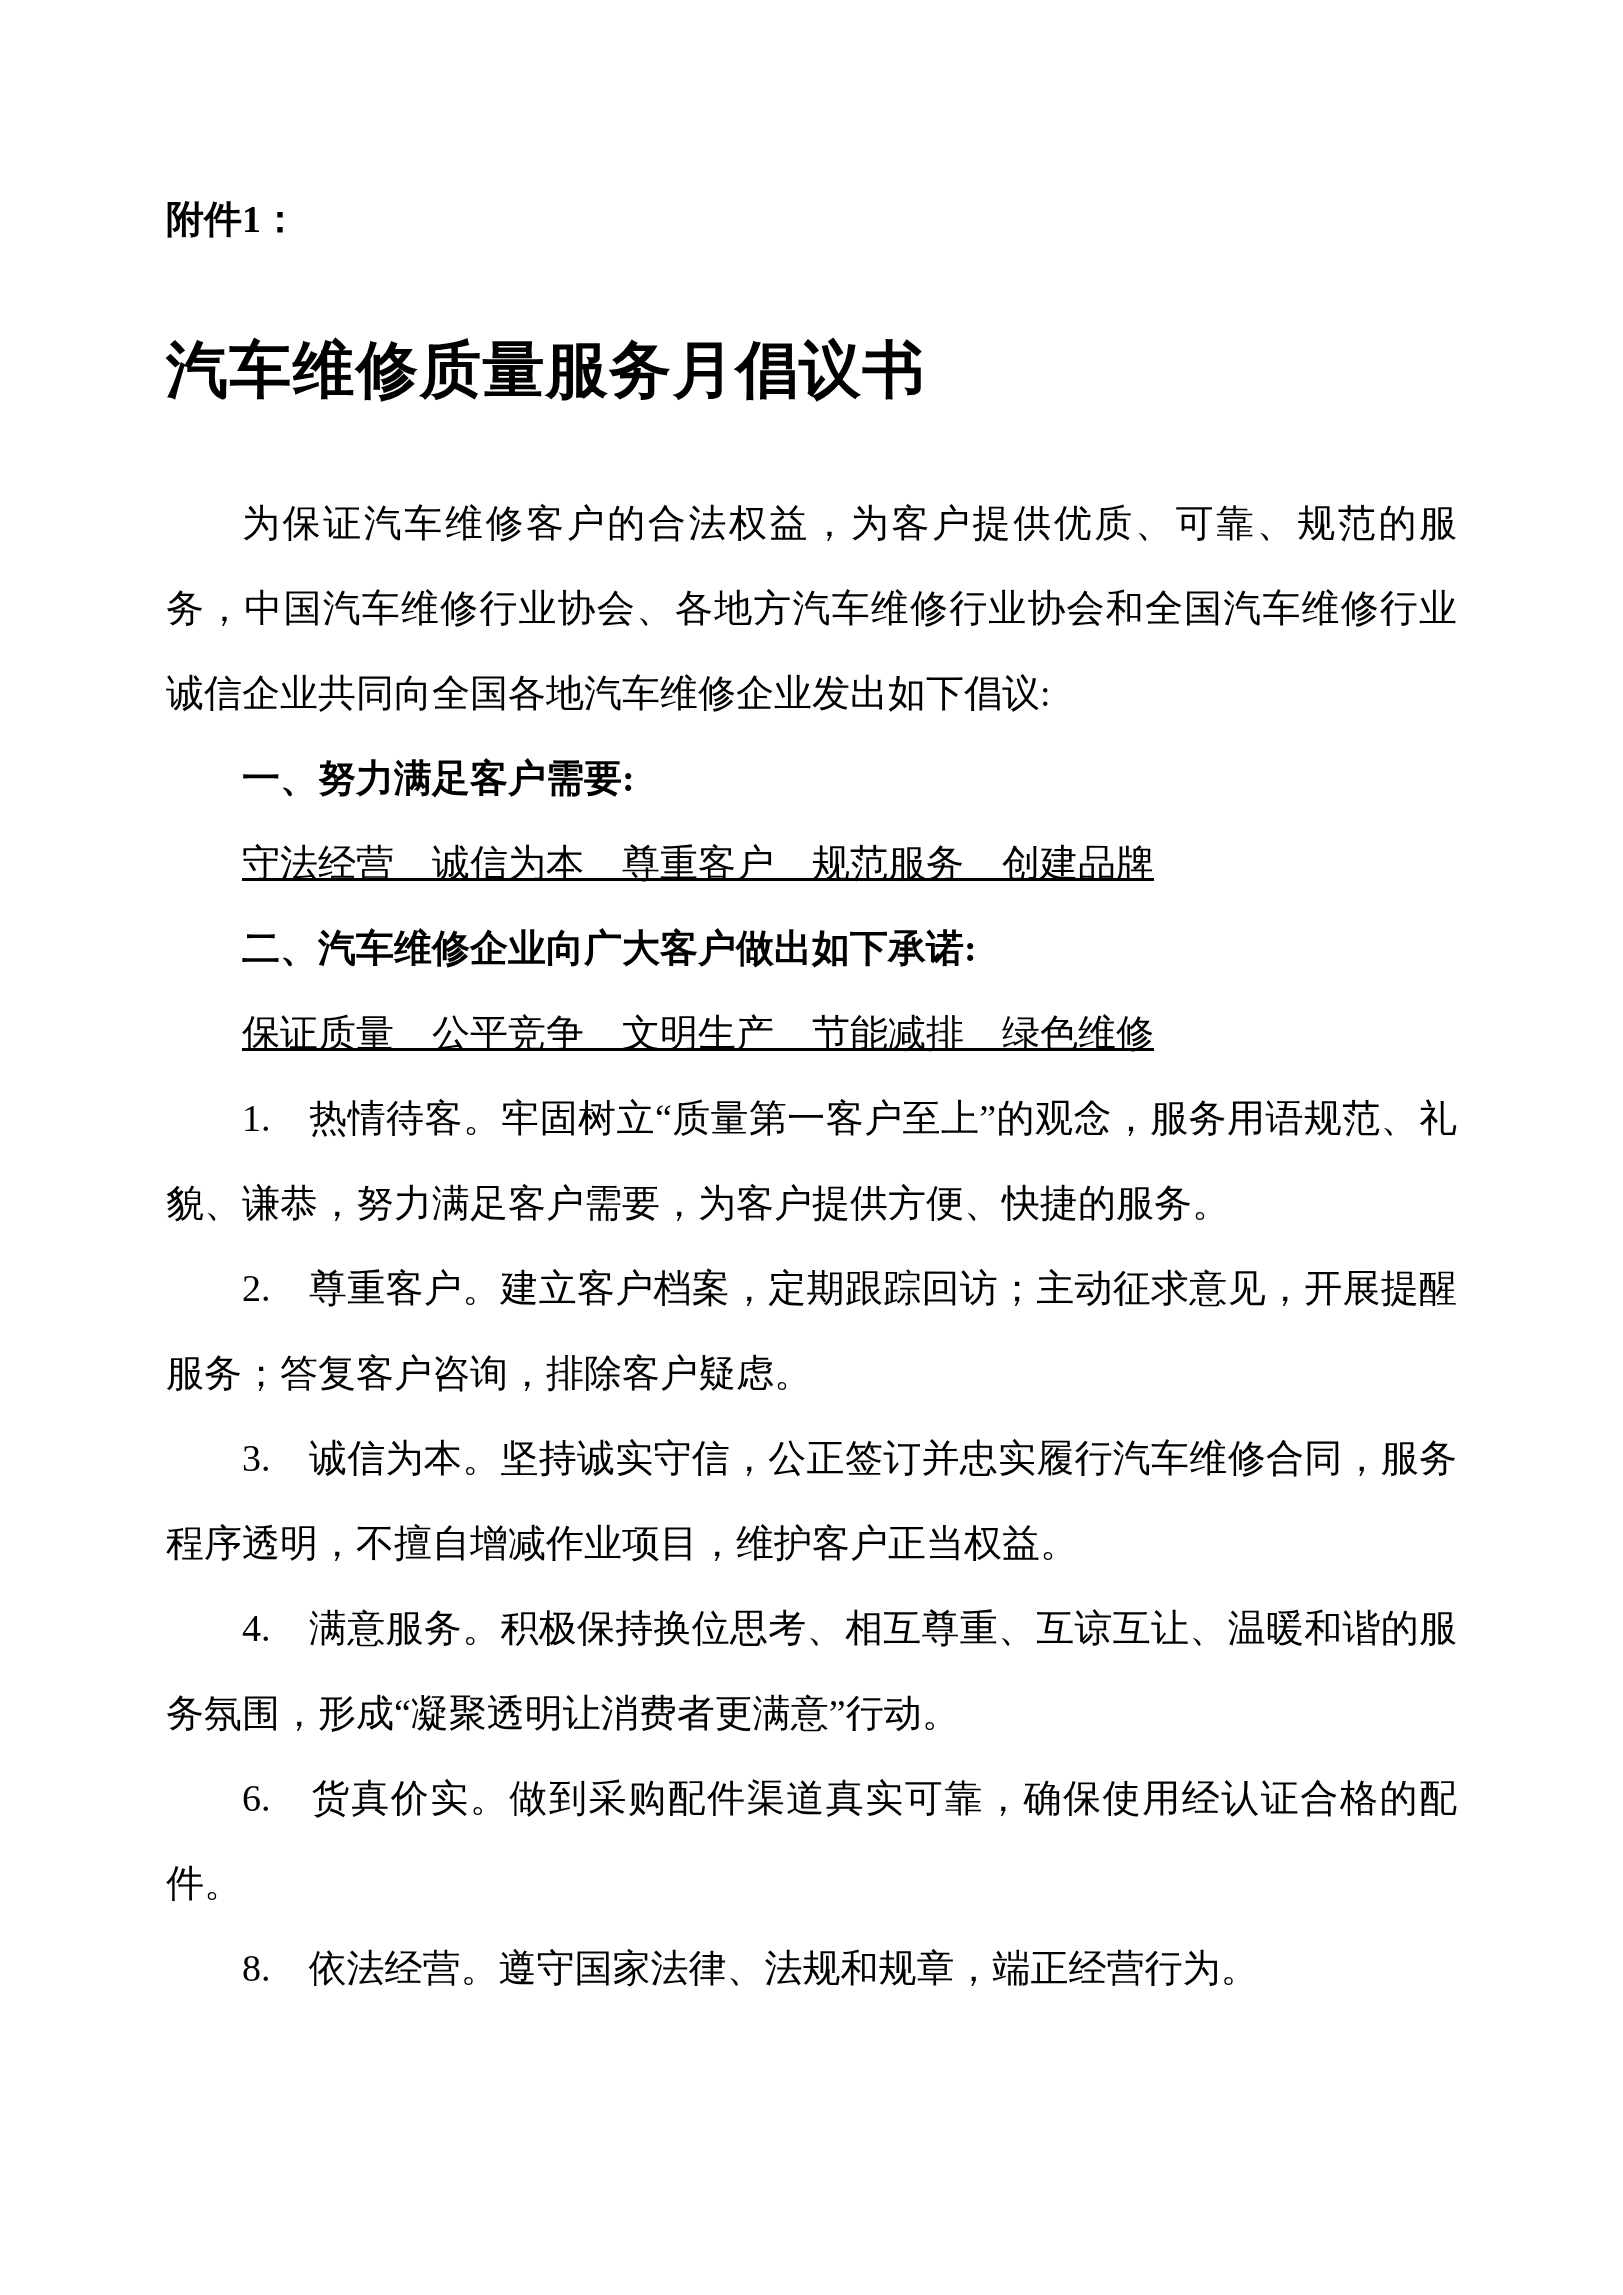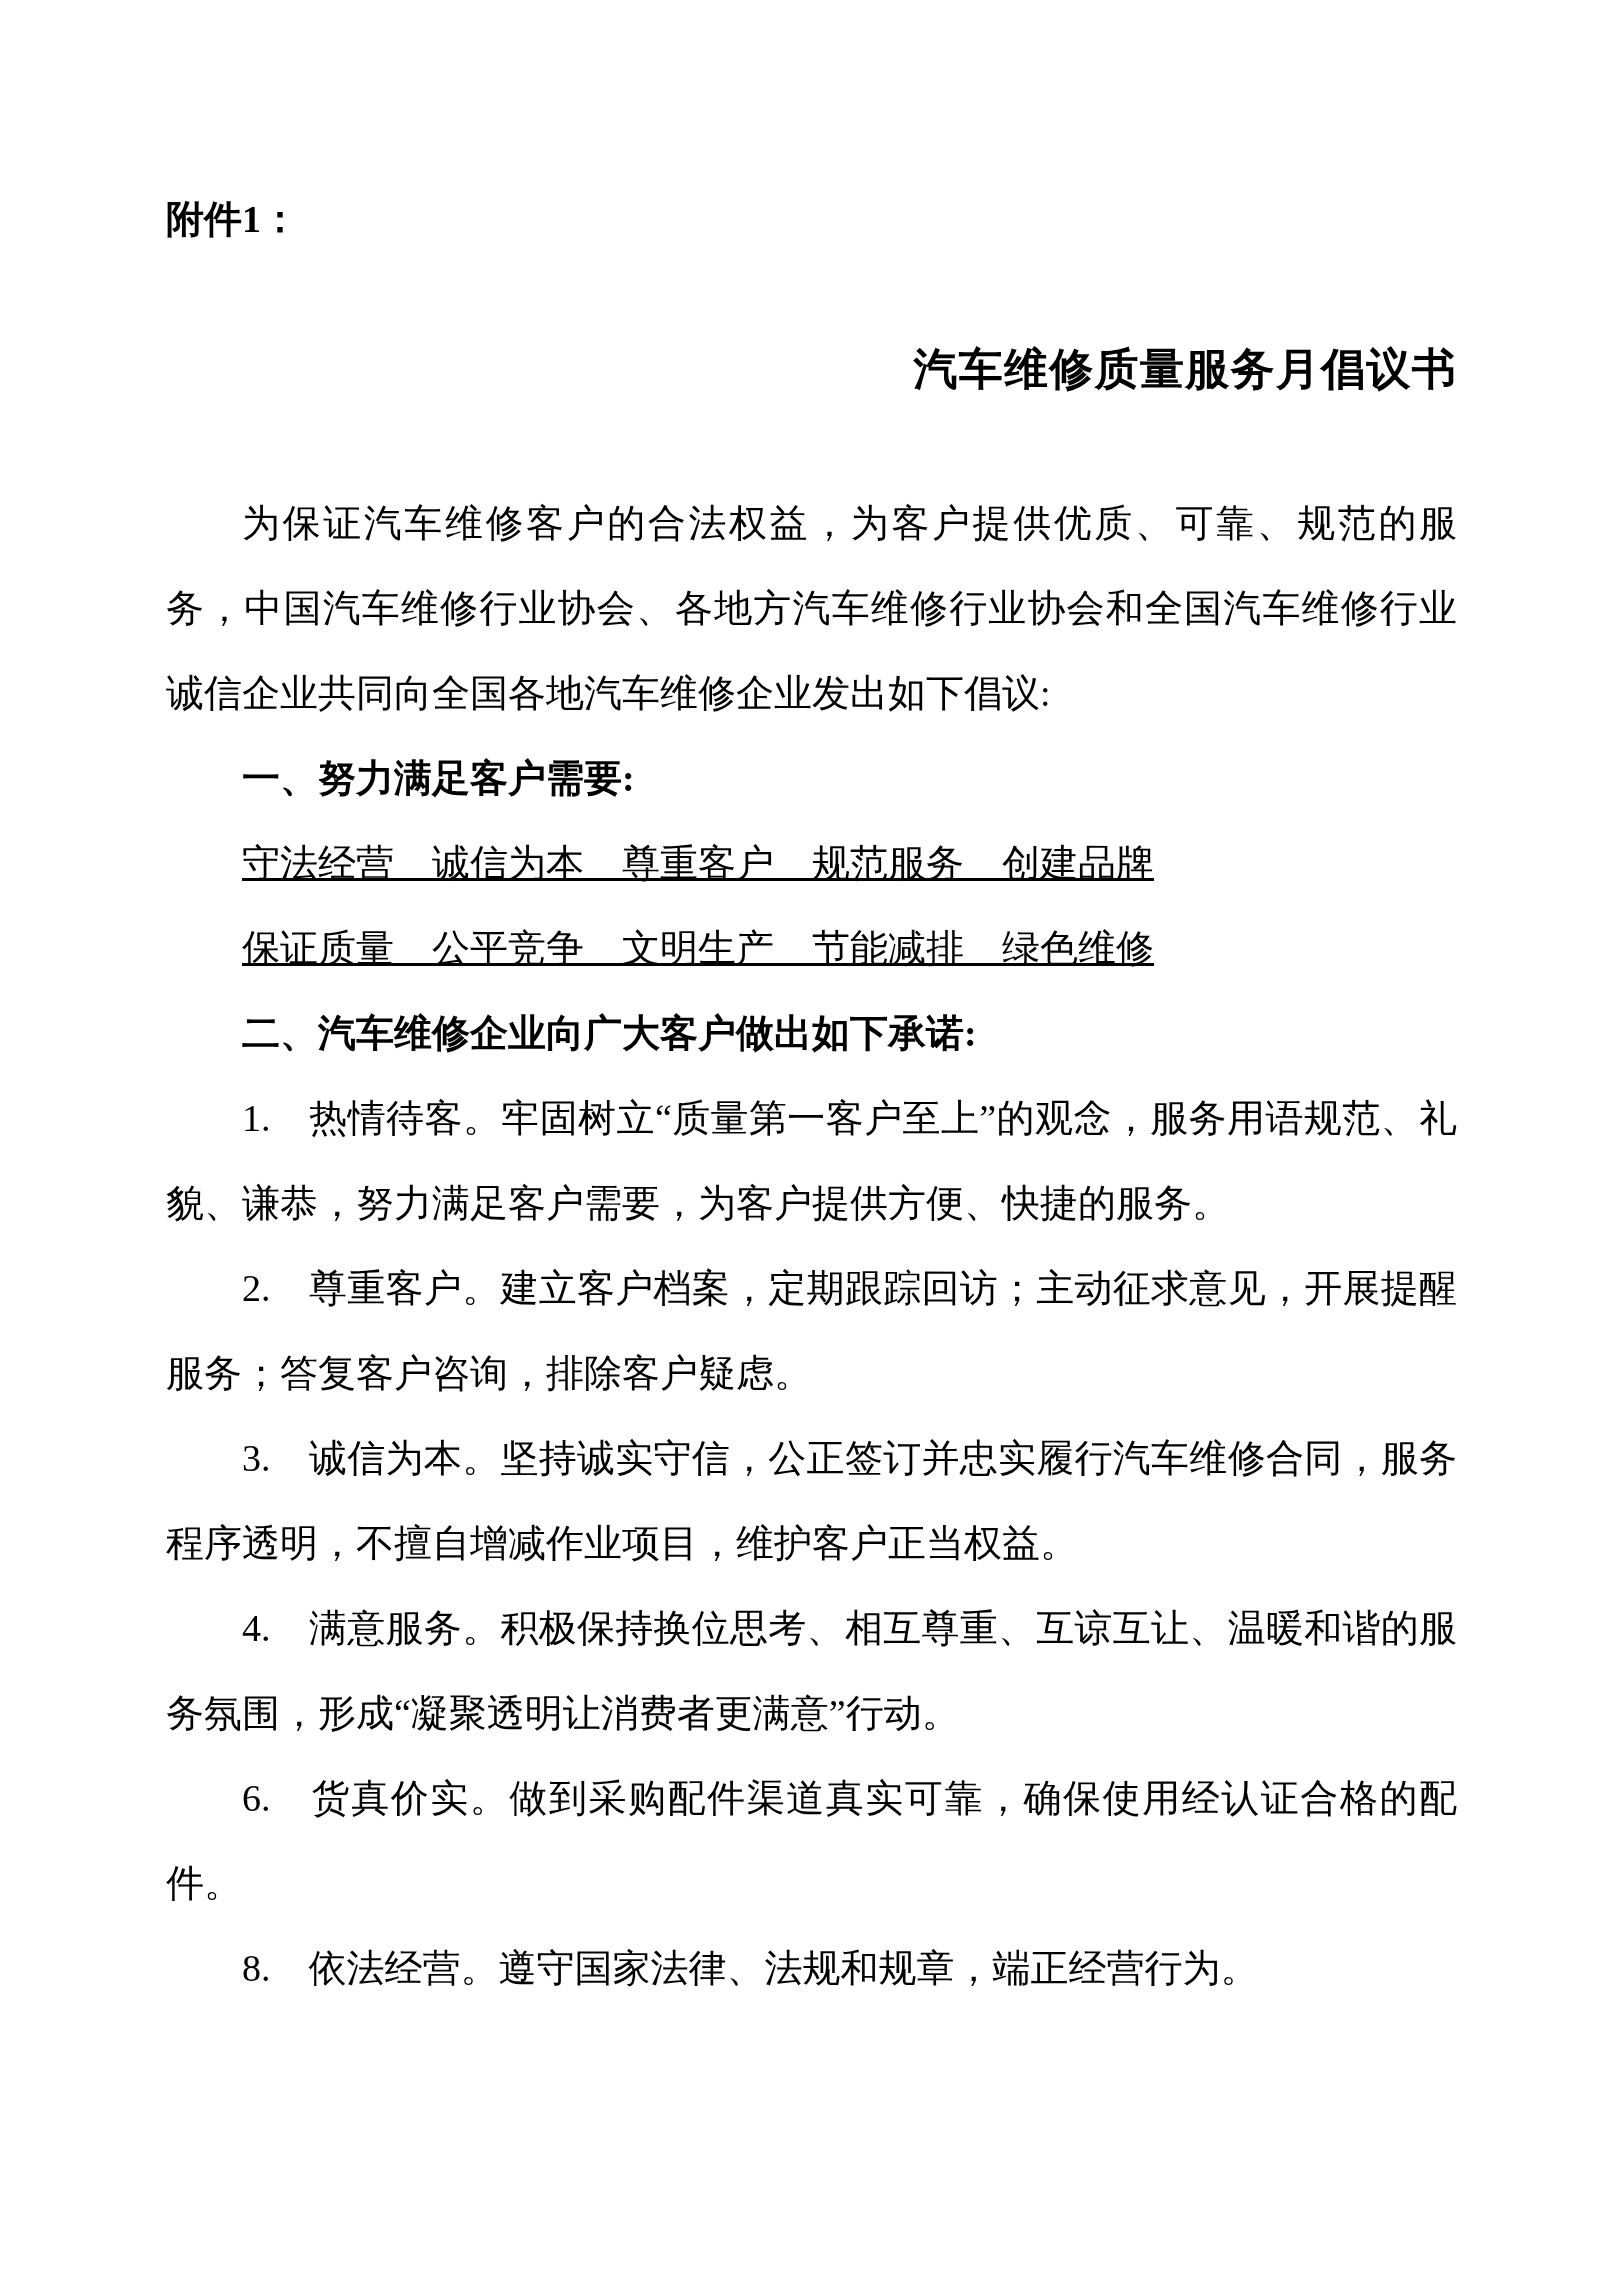--- a/index.html
+++ b/index.html
@@ -19,24 +19,24 @@
 
   .attachment {
     font-size: 38px;
     font-weight: bold;
     line-height: 85px;
     text-align: left;
   }
 
   .doc-title {
     margin-top: 62px;
-    font-size: 44px;
+    font-size: 62px;
     font-weight: bold;
     line-height: 92px;
-    text-align: right;
+    text-align: left;
     letter-spacing: 1.3px;
     font-family: Liberation Serif, serif;
   }
 
   .doc-body {
     margin-top: 65px;
     font-size: 38px;
     line-height: 85px;
   }
 
@@ -61,22 +61,22 @@
 
 <div class="page">
   <div class="attachment">附件1：</div>
 
   <h1 class="doc-title">汽车维修质量服务月倡议书</h1>
 
   <div class="doc-body" id="paragraphs">
       <p class="para body">为保证汽车维修客户的合法权益，为客户提供优质、可靠、规范的服务，中国汽车维修行业协会、各地方汽车维修行业协会和全国汽车维修行业诚信企业共同向全国各地汽车维修企业发出如下倡议:</p>
       <p class="para heading">一、努力满足客户需要:</p>
       <p class="para slogan">守法经营　诚信为本　尊重客户　规范服务　创建品牌</p>
+      <p class="para heading">二、汽车维修企业向广大客户做出如下承诺:</p>
       <p class="para slogan">保证质量　公平竞争　文明生产　节能减排　绿色维修</p>
-      <p class="para heading">二、汽车维修企业向广大客户做出如下承诺:</p>
       <p class="para body">1.　热情待客。牢固树立“质量第一客户至上”的观念，服务用语规范、礼貌、谦恭，努力满足客户需要，为客户提供方便、快捷的服务。</p>
       <p class="para body">2.　尊重客户。建立客户档案，定期跟踪回访；主动征求意见，开展提醒服务；答复客户咨询，排除客户疑虑。</p>
       <p class="para body">3.　诚信为本。坚持诚实守信，公正签订并忠实履行汽车维修合同，服务程序透明，不擅自增减作业项目，维护客户正当权益。</p>
       <p class="para body">4.　满意服务。积极保持换位思考、相互尊重、互谅互让、温暖和谐的服务氛围，形成“凝聚透明让消费者更满意”行动。</p>
       <p class="para body">6.　货真价实。做到采购配件渠道真实可靠，确保使用经认证合格的配件。</p>
       <p class="para body">8.　依法经营。遵守国家法律、法规和规章，端正经营行为。</p>
     </div>
 </div>
 
 

